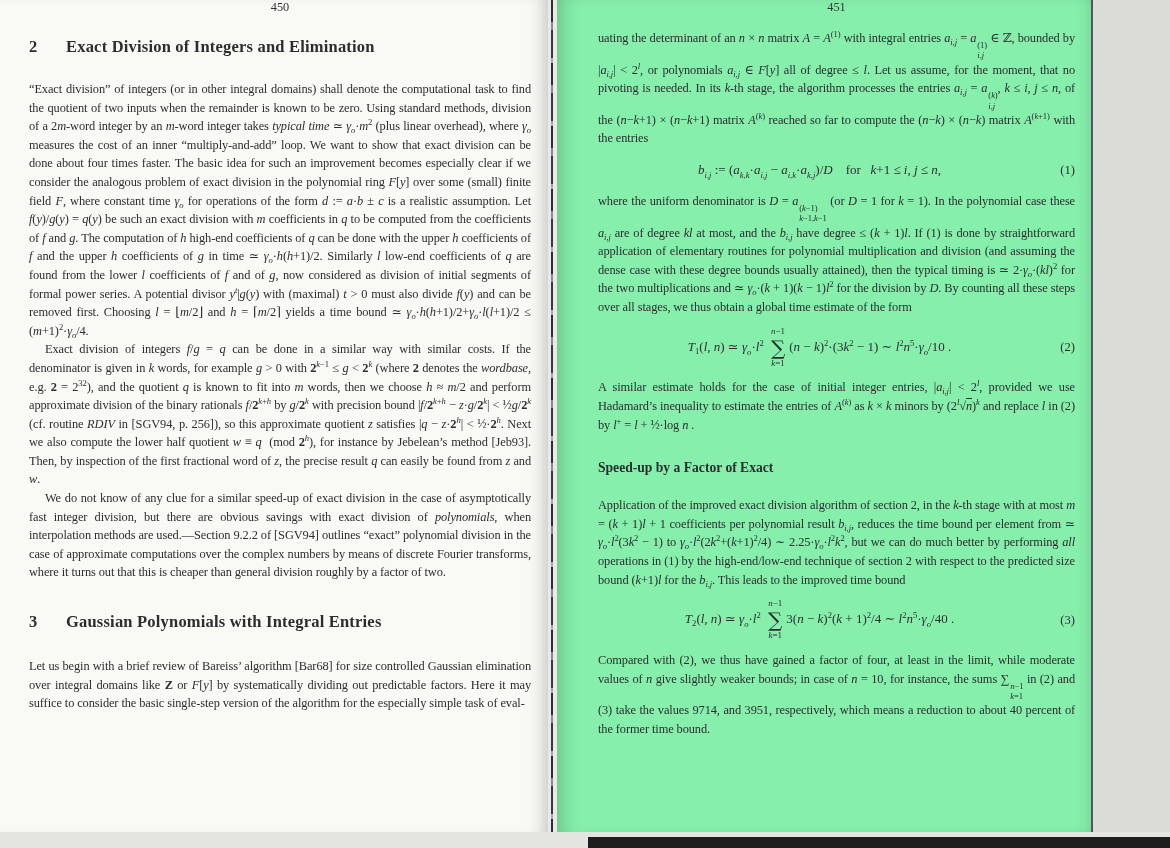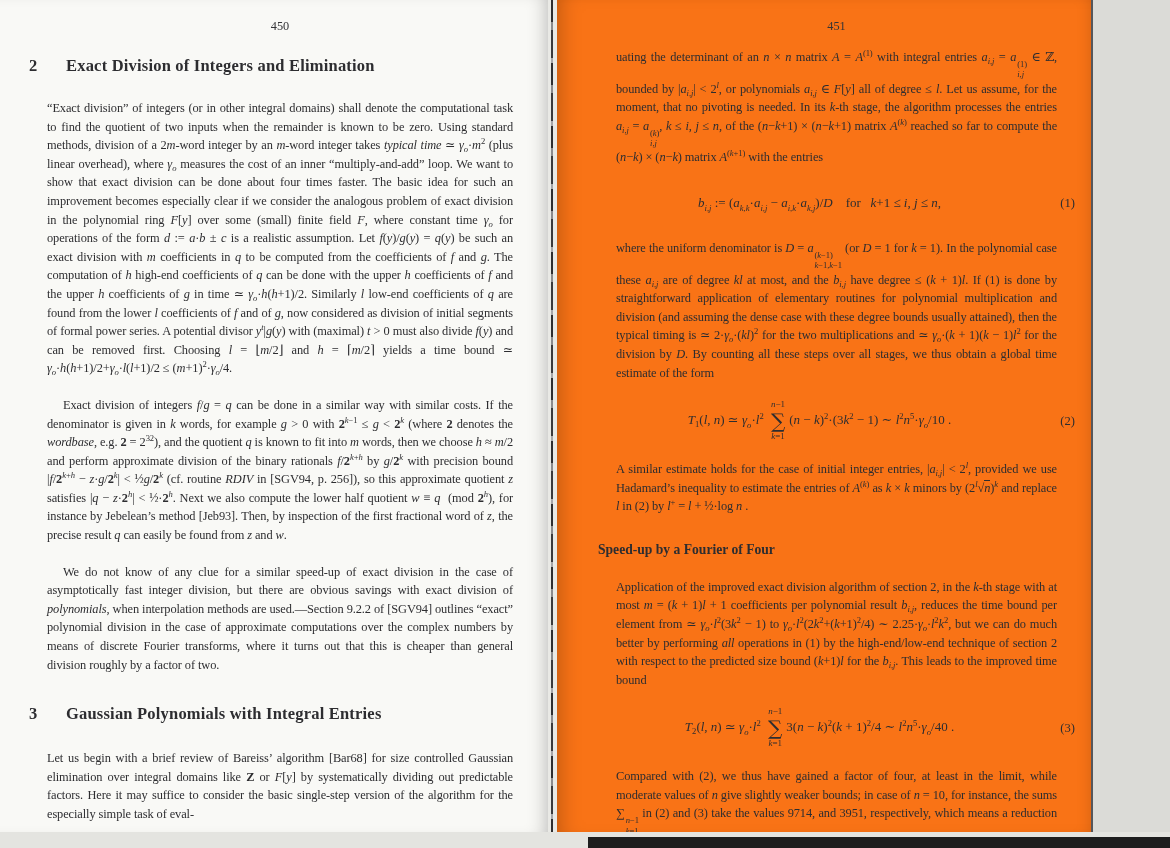--- a/index.html
+++ b/index.html
@@ -2,49 +2,49 @@
 <html><head>
 <meta charset="utf-8">
 <style>
   html,body{margin:0;padding:0;width:1170px;height:848px;overflow:hidden;
     font-family:"Liberation Serif","DejaVu Serif",serif;color:#2d2d30;background:#e9e9e5;}
   .scan{position:relative;width:1170px;height:848px;background:#e9e9e5;overflow:hidden;}
 
   .page{position:absolute;top:0;height:833px;}
   .page-left{left:0;width:548px;background:#f9f9f6;
     box-shadow:inset -14px 0 20px -14px rgba(0,0,0,.30);}
-  .page-right{left:557px;width:535px;background:#f97316;
+  .page-right{left:557px;width:535px;background:#86efac;
     box-shadow:inset 16px 0 22px -14px rgba(0,0,0,.25), inset -12px 0 16px -12px rgba(0,0,0,.18);}
 
   .spine-line{position:absolute;left:551px;top:0;width:2px;height:833px;
     background:repeating-linear-gradient(180deg,#2e2e30 0 22px,#8a8a8c 22px 30px,#3a3a3c 30px 58px,#a6a6a8 58px 63px);}
   .edge-line{position:absolute;left:1091px;top:0;width:2px;height:838px;background:#56565a;}
   .scanner-margin{position:absolute;left:1093px;top:0;width:77px;height:848px;background:#dbdbd7;}
   .scanner-bed{position:absolute;left:0;top:832px;width:1170px;height:16px;background:#e4e4e0;}
   .bottom-dark{position:absolute;left:588px;top:837px;width:582px;height:11px;background:#1e1e1e;}
 
   .content{position:absolute;top:0;}
   .content-l{left:29px;width:502px;}
   .content-r{left:41px;width:477px;}
 
-  .pagenum{font-size:12.3px;text-align:center;padding-top:19px;height:16px;color:#343437;}
+  .pagenum{font-size:12.3px;text-align:center;padding-top:0;height:16px;color:#343437;}
 
   .sec-head{display:flex;font-weight:700;font-size:16.5px;letter-spacing:.2px;}
   .sec-head .sec-num{width:37px;flex:none;}
   .h2head{margin:21px 0 23px;}
   .h3head{margin:30px 0 25px;}
 
-  p{margin:18px;font-size:12.4px;line-height:18.6px;text-align:justify;letter-spacing:-0.1px;}
+  p{margin:0;font-size:12.4px;line-height:18.6px;text-align:justify;letter-spacing:-0.1px;}
   p.ind{text-indent:16px;}
   .mt{margin-top:13px;}
 
   sup,sub{font-size:8.6px;line-height:0;}
   .subhead{font-weight:700;font-size:13.6px;margin:26px 0 20px;}
 
-  .equation{display:flex;align-items:center;margin:28px 0;}
+  .equation{display:flex;align-items:center;margin:14px 0;}
   .equation.big{margin:10px 0;}
   .eq-body{flex:1;text-align:center;font-size:13px;letter-spacing:0;}
   .eq-num{flex:none;width:34px;text-align:right;font-size:12.6px;}
 
   .msum{display:inline-flex;flex-direction:column;align-items:center;margin:0 4px;vertical-align:middle;}
   .msum .lim{font-size:9px;line-height:1.1;}
   .msum .sig{font-size:20px;line-height:1;margin:1px 0;font-family:"DejaVu Serif",serif;}
 
   .ss{display:inline-flex;flex-direction:column;align-items:flex-start;font-size:8.6px;line-height:1.2;vertical-align:-6px;margin-left:1px;}
   .rad{border-top:1px solid #2d2d30;}
@@ -92,21 +92,21 @@
           </span> (or <i>D</i> = 1 for <i>k</i> = 1). In the polynomial case these <i>a</i><sub><i>i</i>,<i>j</i></sub> are of degree <i>kl</i> at most, and the <i>b</i><sub><i>i</i>,<i>j</i></sub> have degree ≤ (<i>k</i> + 1)<i>l</i>. If (1) is done by straightforward application of elementary routines for polynomial multiplication and division (and assuming the dense case with these degree bounds usually attained), then the typical timing is ≃ 2·<i>γ<sub>o</sub></i>·(<i>kl</i>)<sup>2</sup> for the two multiplications and ≃ <i>γ<sub>o</sub></i>·(<i>k</i> + 1)(<i>k</i> − 1)<i>l</i><sup>2</sup> for the division by <i>D</i>. By counting all these steps over all stages, we thus obtain a global time estimate of the form</p>
       <div class="equation big">
         <span class="eq-body"><i>T</i><sub>1</sub>(<i>l</i>, <i>n</i>) ≃ <i>γ<sub>o</sub></i>·<i>l</i><sup>2</sup> <span class="msum">
               <span class="lim"><i>n</i>−1</span>
               <span class="sig">∑</span>
               <span class="lim"><i>k</i>=1</span>
             </span>(<i>n</i> − <i>k</i>)<sup>2</sup>·(3<i>k</i><sup>2</sup> − 1) ∼ <i>l</i><sup>2</sup><i>n</i><sup>5</sup>·<i>γ<sub>o</sub></i>/10 .</span>
         <span class="eq-num">(2)</span>
       </div>
       <p>A similar estimate holds for the case of initial integer entries, |<i>a</i><sub><i>i</i>,<i>j</i></sub>| &lt; 2<sup><i>l</i></sup>, provided we use Hadamard’s inequality to estimate the entries of <i>A</i><sup>(<i>k</i>)</sup> as <i>k</i> × <i>k</i> minors by (2<sup><i>l</i></sup>√<span class="rad"><i>n</i></span>)<sup><i>k</i></sup> and replace <i>l</i> in (2) by <i>l</i><sup>+</sup> = <i>l</i> + ½·log <i>n</i> .</p>
-      <div class="subhead">Speed-up by a Fourier of Four</div>
+      <div class="subhead">Speed-up by a Factor of Exact</div>
       <p>Application of the improved exact division algorithm of section 2, in the <i>k</i>-th stage with at most <i>m</i> = (<i>k</i> + 1)<i>l</i> + 1 coefficients per polynomial result <i>b</i><sub><i>i</i>,<i>j</i></sub>, reduces the time bound per element from ≃ <i>γ<sub>o</sub></i>·<i>l</i><sup>2</sup>(3<i>k</i><sup>2</sup> − 1) to <i>γ<sub>o</sub></i>·<i>l</i><sup>2</sup>(2<i>k</i><sup>2</sup>+(<i>k</i>+1)<sup>2</sup>/4) ∼ 2.25·<i>γ<sub>o</sub></i>·<i>l</i><sup>2</sup><i>k</i><sup>2</sup>, but we can do much better by performing <i>all</i> operations in (1) by the high-end/low-end technique of section 2 with respect to the predicted size bound (<i>k</i>+1)<i>l</i> for the <i>b</i><sub><i>i</i>,<i>j</i></sub>. This leads to the improved time bound</p>
       <div class="equation big">
         <span class="eq-body"><i>T</i><sub>2</sub>(<i>l</i>, <i>n</i>) ≃ <i>γ<sub>o</sub></i>·<i>l</i><sup>2</sup> <span class="msum">
               <span class="lim"><i>n</i>−1</span>
               <span class="sig">∑</span>
               <span class="lim"><i>k</i>=1</span>
             </span>3(<i>n</i> − <i>k</i>)<sup>2</sup>(<i>k</i> + 1)<sup>2</sup>/4 ∼ <i>l</i><sup>2</sup><i>n</i><sup>5</sup>·<i>γ<sub>o</sub></i>/40 .</span>
         <span class="eq-num">(3)</span>
       </div>
       <p>Compared with (2), we thus have gained a factor of four, at least in the limit, while moderate values of <i>n</i> give slightly weaker bounds; in case of <i>n</i> = 10, for instance, the sums ∑<span class="ss">

